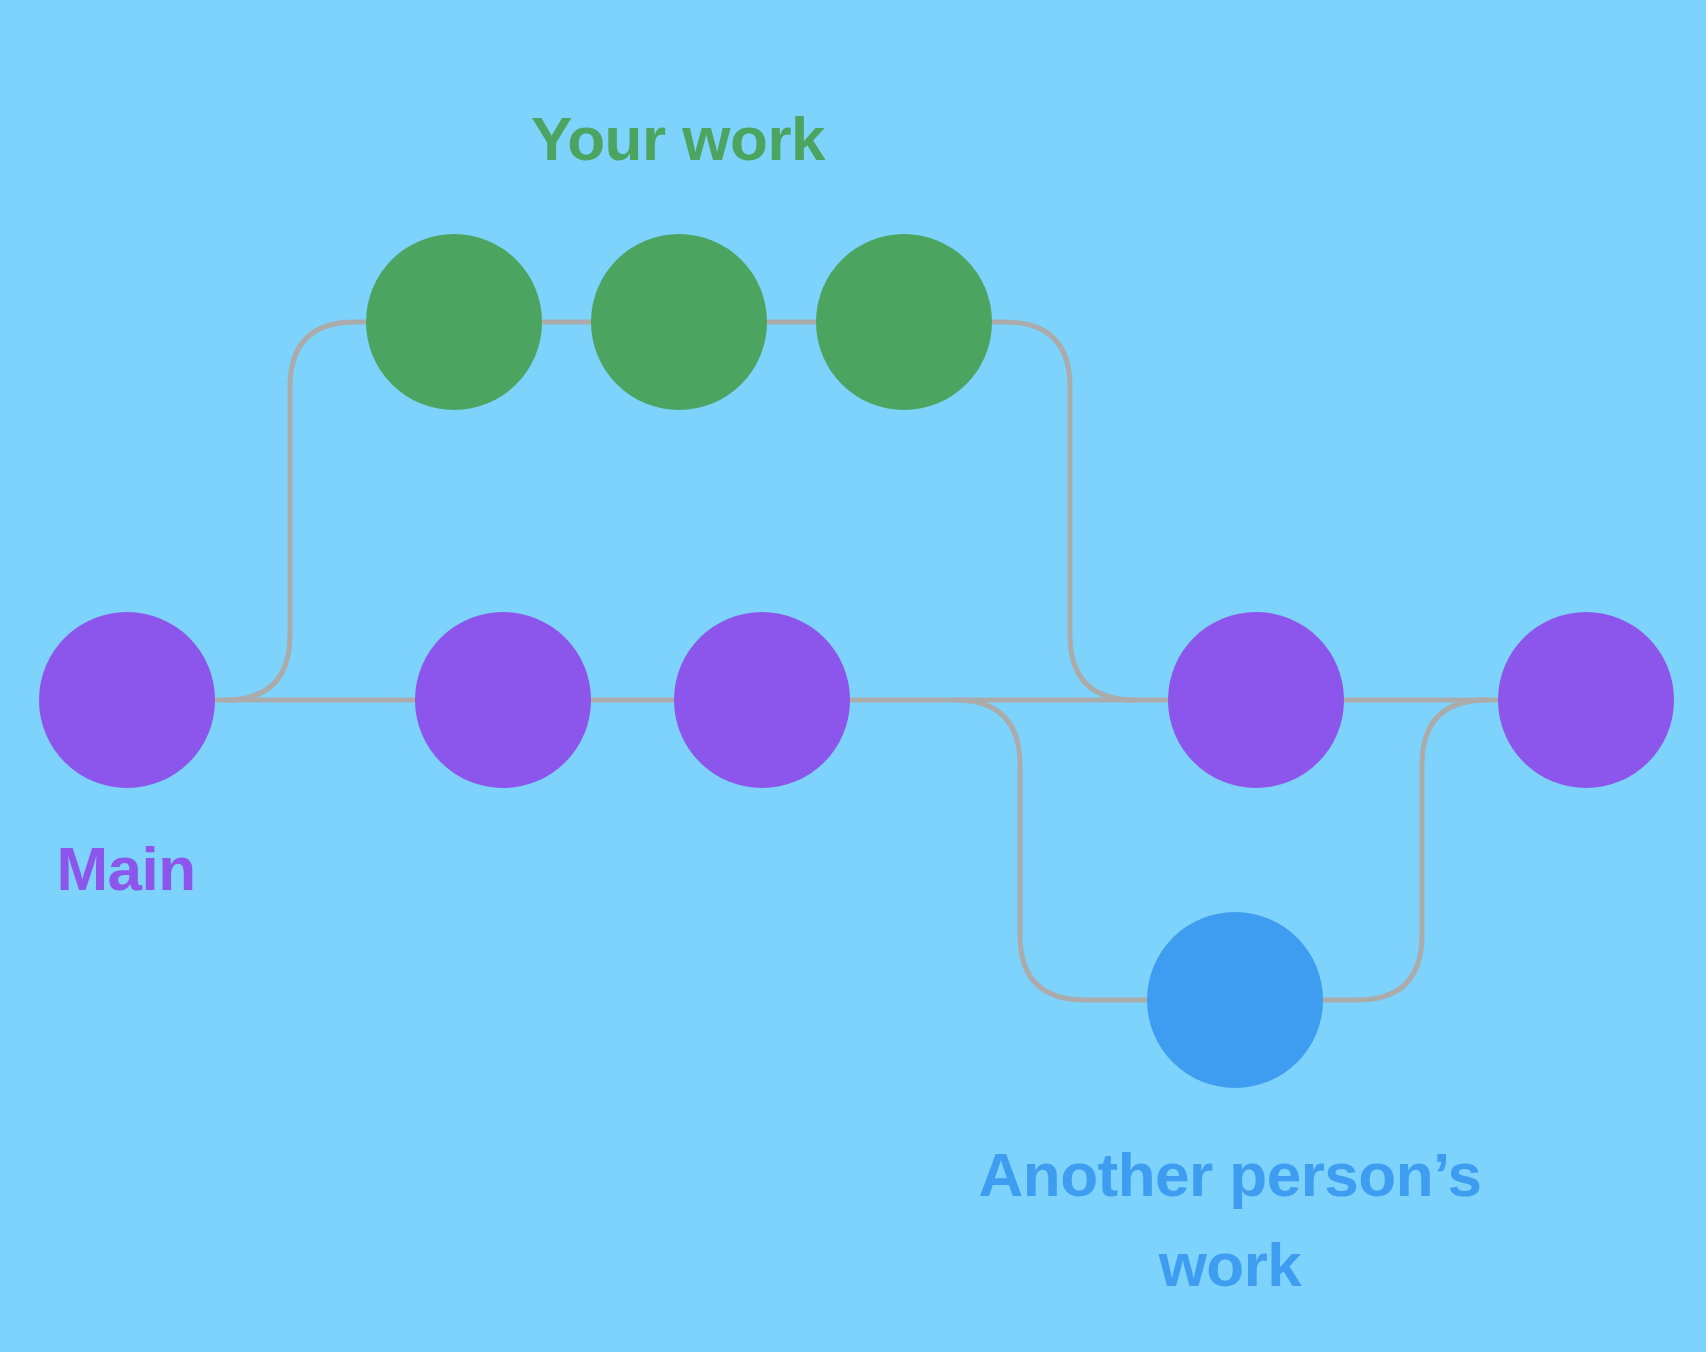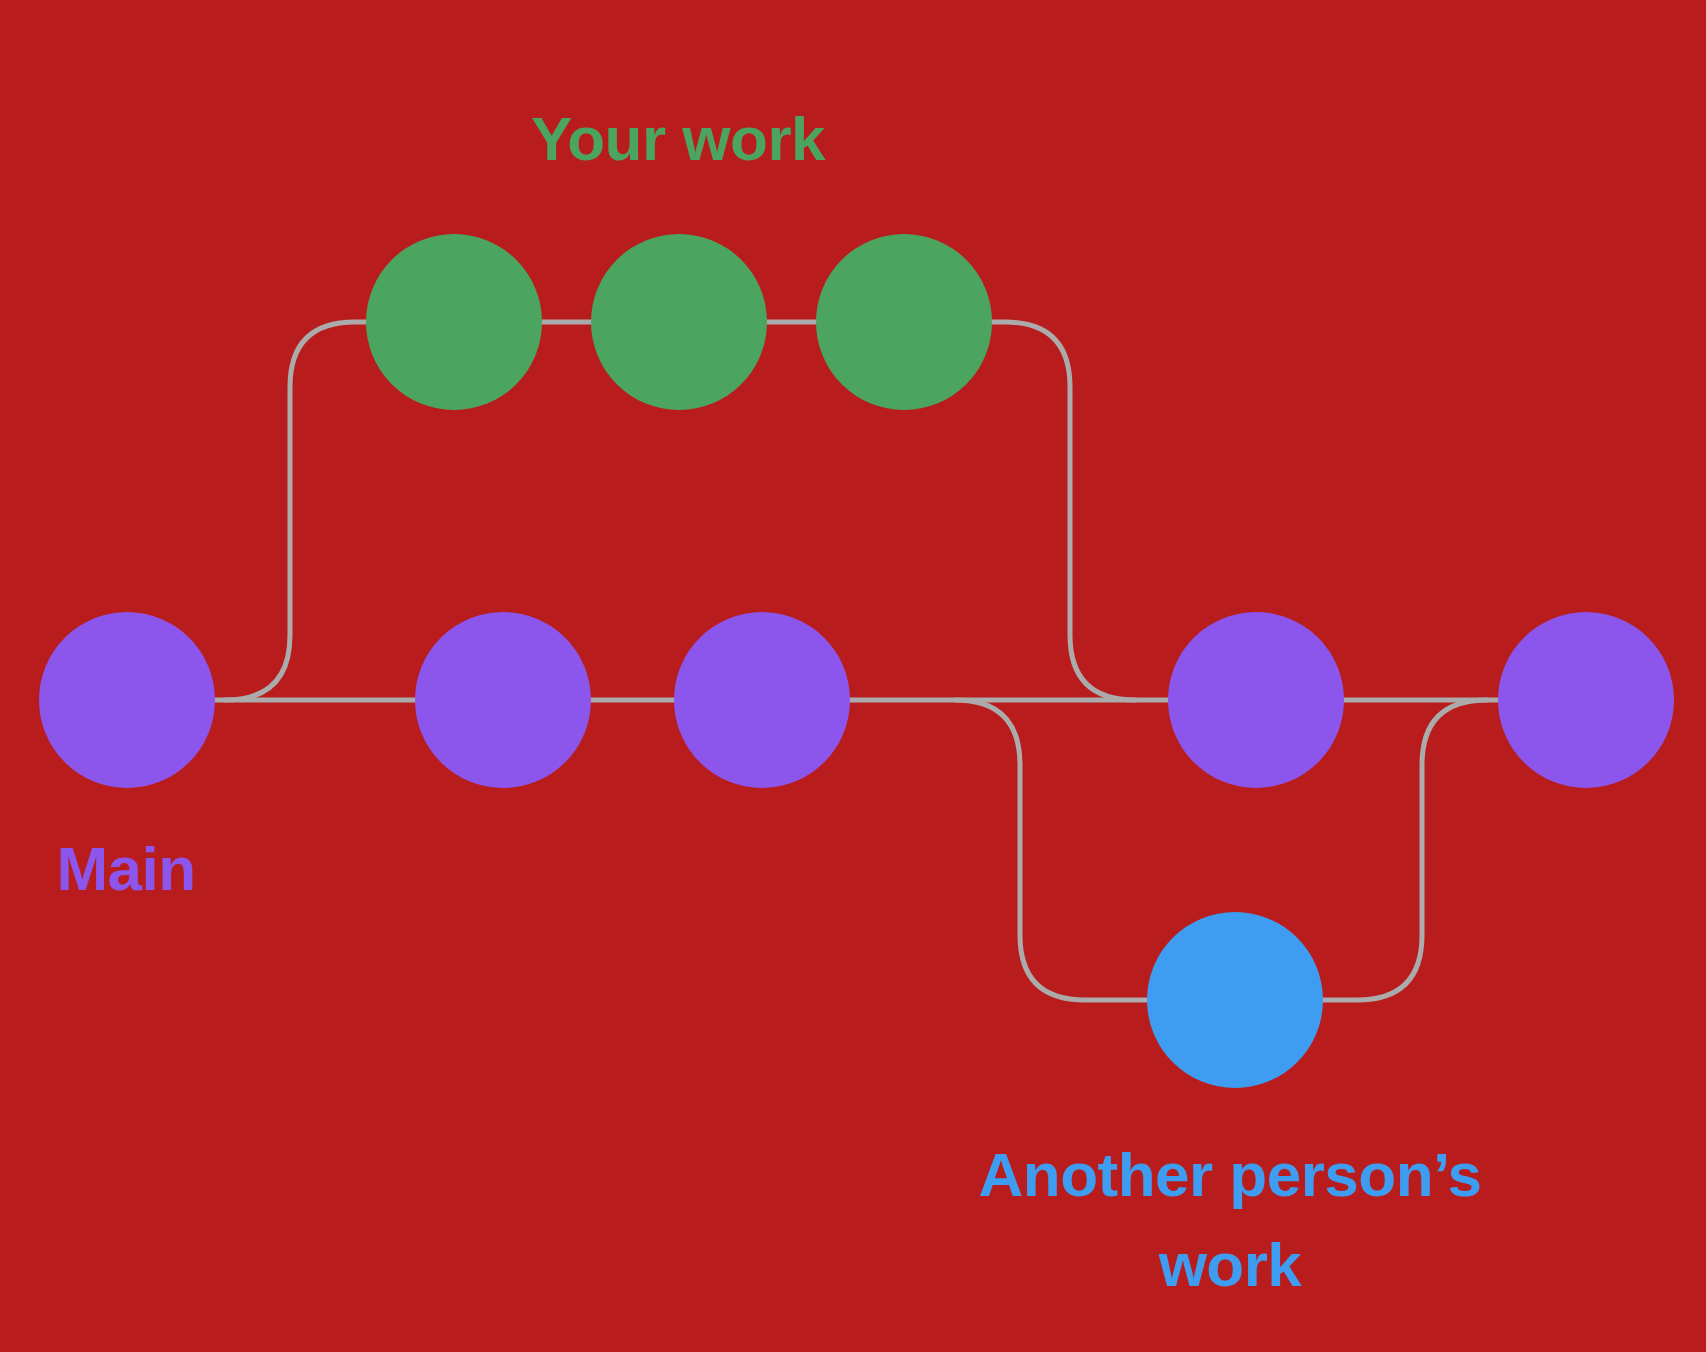--- a/index.html
+++ b/index.html
@@ -3,21 +3,21 @@
 <meta charset="utf-8">
 <style>
   html, body {
     margin: 0;
     padding: 0;
     background: #ffffff;
   }
   .stage {
     width: 1706px;
     height: 1352px;
-    background: #b91c1c;
+    background: #7dd3fc;
     position: relative;
     overflow: hidden;
   }
   svg text {
     font-family: "Liberation Sans", "DejaVu Sans", sans-serif;
     font-weight: bold;
     font-size: 62px;
     letter-spacing: -0.5px;
   }
   .connector {

